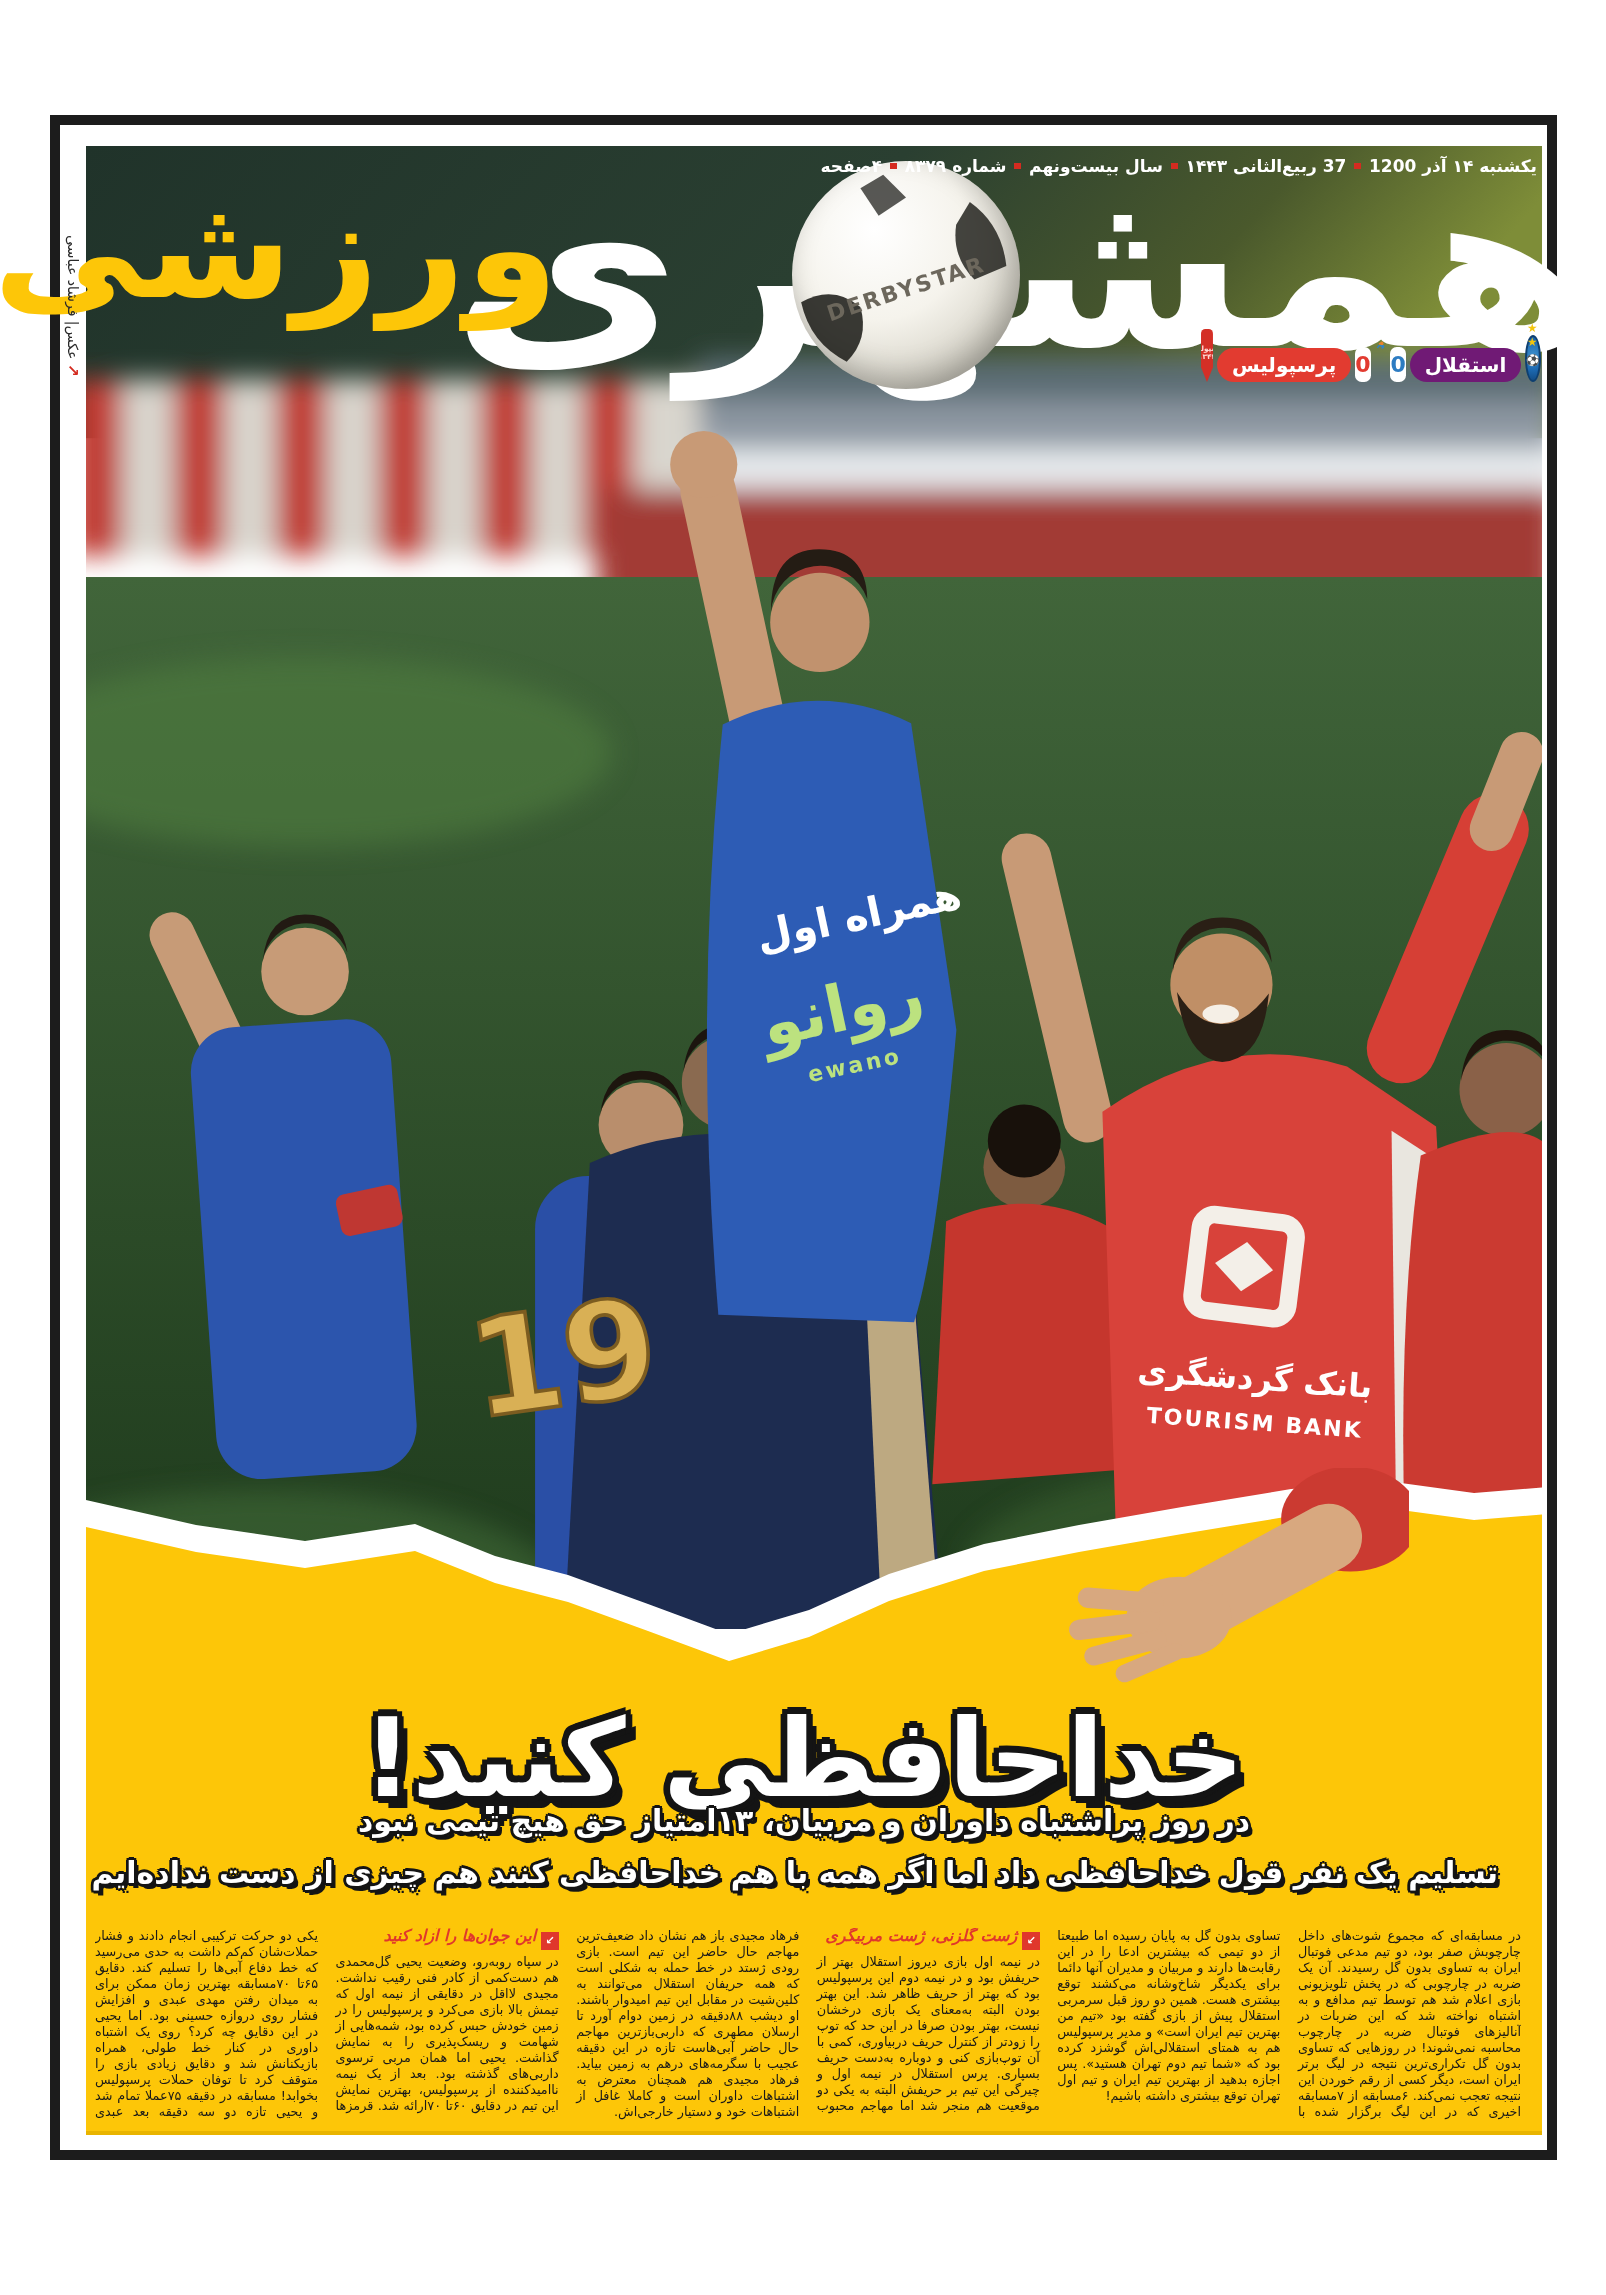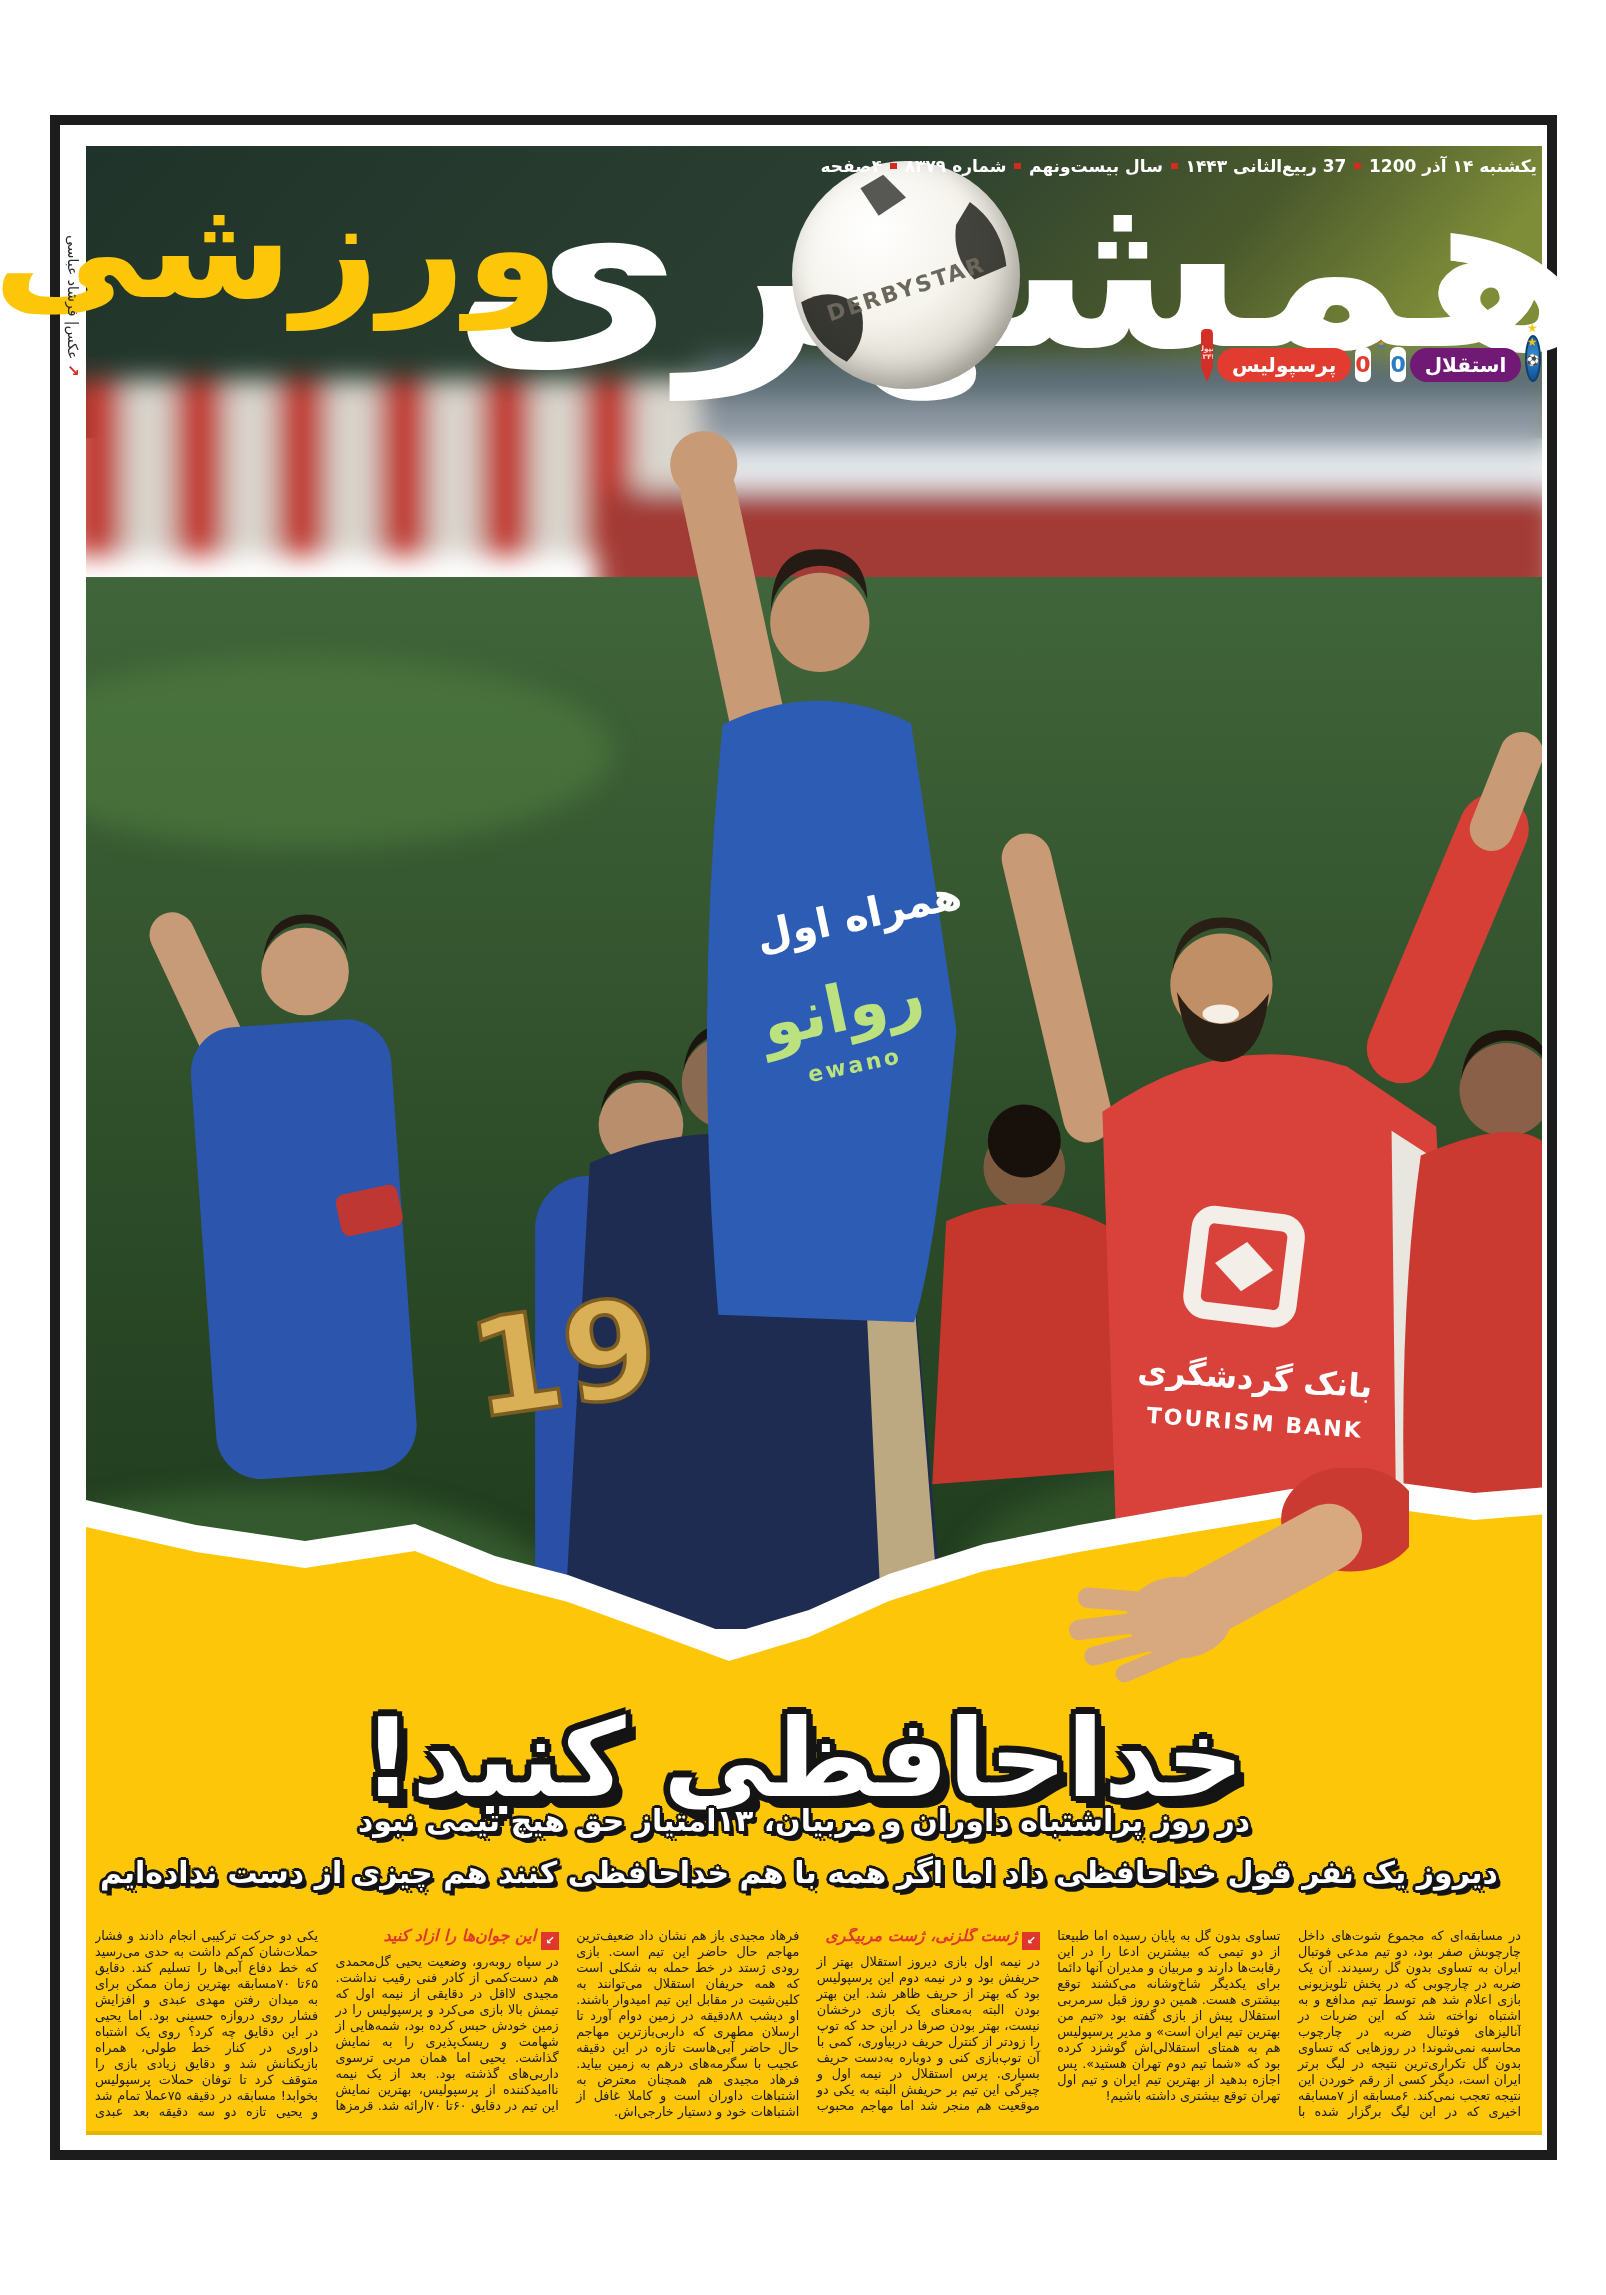--- a/index.html
+++ b/index.html
@@ -261,21 +261,21 @@
     <line x1="490" y1="95" x2="315" y2="190" stroke="#d8a87f" stroke-width="92" stroke-linecap="round"></line>
     <ellipse cx="285" cy="205" rx="72" ry="56" fill="#d8a87f"></ellipse>
     <line x1="250" y1="185" x2="160" y2="178" stroke="#d8a87f" stroke-width="28" stroke-linecap="round"></line>
     <line x1="245" y1="210" x2="148" y2="222" stroke="#d8a87f" stroke-width="28" stroke-linecap="round"></line>
     <line x1="255" y1="235" x2="168" y2="258" stroke="#d8a87f" stroke-width="26" stroke-linecap="round"></line>
     <line x1="280" y1="252" x2="210" y2="282" stroke="#d8a87f" stroke-width="24" stroke-linecap="round"></line>
   </svg>
 
   <div class="headline outline-big">خداحافظی کنید!</div>
   <div class="subhead s1 outline-small">در روز پراشتباه داوران و مربیان، ۱۳امتیاز حق هیچ تیمی نبود</div>
-  <div class="subhead s2 outline-small">دیروز یک نفر قول خداحافظی داد اما اگر همه با هم خداحافظی کنند هم چیزی از دست نداده‌ایم</div>
+  <div class="subhead s2 outline-small">تسلیم یک نفر قول خداحافظی داد اما اگر همه با هم خداحافظی کنند هم چیزی از دست نداده‌ایم</div>
 
   <div class="columns" lang="fa" dir="rtl">
     <p>در مسابقه‌ای که مجموع شوت‌های داخل چارچوبش صفر بود، دو تیم مدعی فوتبال ایران به تساوی بدون گل رسیدند. آن یک ضربه در چارچوبی که در پخش تلویزیونی بازی اعلام شد هم توسط تیم مدافع و به اشتباه نواخته شد که این ضربات در آنالیزهای فوتبال ضربه در چارچوب محاسبه نمی‌شوند! در روزهایی که تساوی بدون گل تکراری‌ترین نتیجه در لیگ برتر ایران است، دیگر کسی از رقم خوردن این نتیجه تعجب نمی‌کند. ۶مسابقه از ۷مسابقه اخیری که در این لیگ برگزار شده با تساوی بدون گل به پایان رسیده اما طبیعتا از دو تیمی که بیشترین ادعا را در این رقابت‌ها دارند و مربیان و مدیران آنها دائما برای یکدیگر شاخ‌وشانه می‌کشند توقع بیشتری هست. همین دو روز قبل سرمربی استقلال پیش از بازی گفته بود «تیم من بهترین تیم ایران است» و مدیر پرسپولیس هم به همتای استقلالی‌اش گوشزد کرده بود که «شما تیم دوم تهران هستید». پس اجازه بدهید از بهترین تیم ایران و تیم اول تهران توقع بیشتری داشته باشیم!</p>
     <span class="red-head">
       <span class="hicon">↙</span><span>ژست گلزنی، ژست مربیگری</span>
     </span>
     <p>در نیمه اول بازی دیروز استقلال بهتر از حریفش بود و در نیمه دوم این پرسپولیس بود که بهتر از حریف ظاهر شد. این بهتر بودن البته به‌معنای یک بازی درخشان نیست، بهتر بودن صرفا در این حد که توپ را زودتر از کنترل حریف دربیاوری، کمی با آن توپ‌بازی کنی و دوباره به‌دست حریف بسپاری. پرس استقلال در نیمه اول و چیرگی این تیم بر حریفش البته به یکی دو موقعیت هم منجر شد اما مهاجم محبوب فرهاد مجیدی باز هم نشان داد ضعیف‌ترین مهاجم حال حاضر این تیم است. بازی رودی ژستد در خط حمله به شکلی است که همه حریفان استقلال می‌توانند به کلین‌شیت در مقابل این تیم امیدوار باشند. او دیشب ۸۸دقیقه در زمین دوام آورد تا ارسلان مطهری که داربی‌بازترین مهاجم حال حاضر آبی‌هاست تازه در این دقیقه عجیب با سگرمه‌های درهم به زمین بیاید. فرهاد مجیدی هم همچنان معترض به اشتباهات داوران است و کاملا غافل از اشتباهات خود و دستیار خارجی‌اش.</p>
     <span class="red-head">
       <span class="hicon">↙</span><span>این جوان‌ها را آزاد کنید</span>
     </span>

